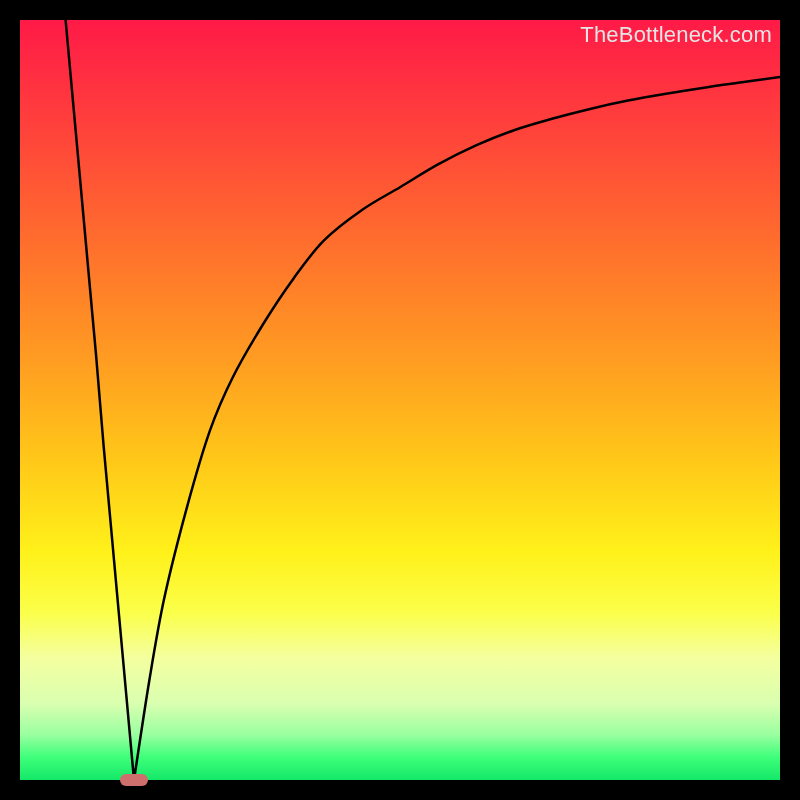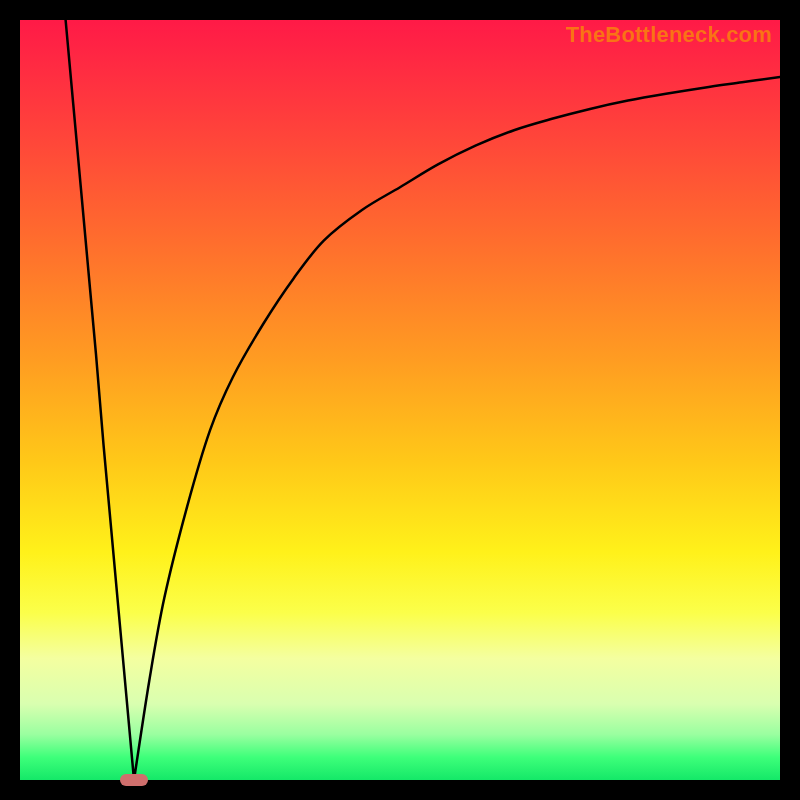--- a/index.html
+++ b/index.html
@@ -38,23 +38,23 @@
       #d9ffb0 90%,
       #9affa0 94%,
       #3eff7a 97%,
       #14e868 100%
     );
   }
   .watermark {
     position: absolute;
     top: 2px;
     right: 8px;
-    color: #f97316;
+    color: #e5e5e5;
     font-size: 22px;
-    font-weight: 700;
+    font-weight: 400;
     letter-spacing: 0.2px;
     user-select: none;
   }
   svg.curve {
     position: absolute;
     left: 0;
     top: 0;
     width: 760px;
     height: 760px;
   }

